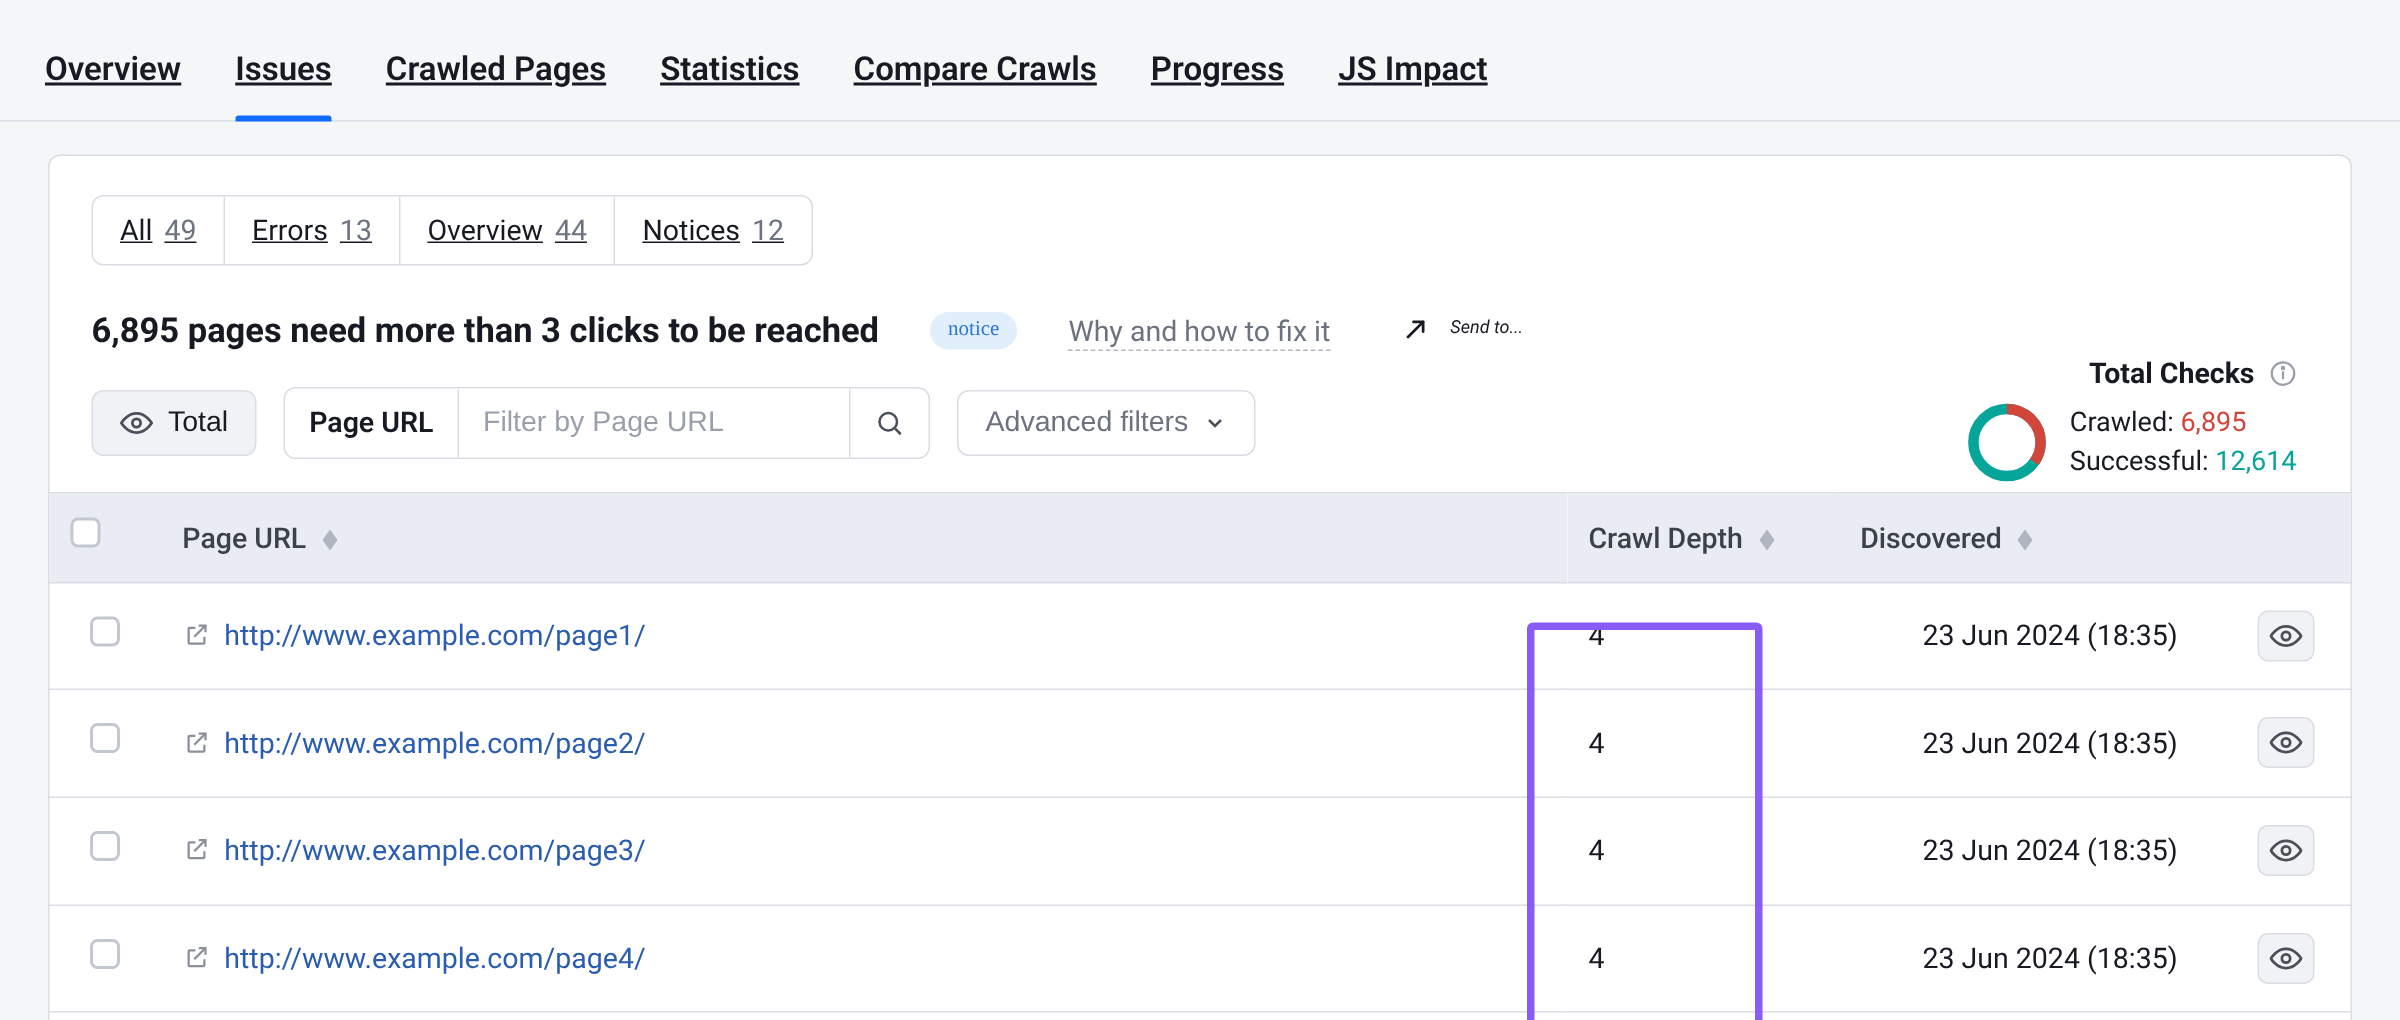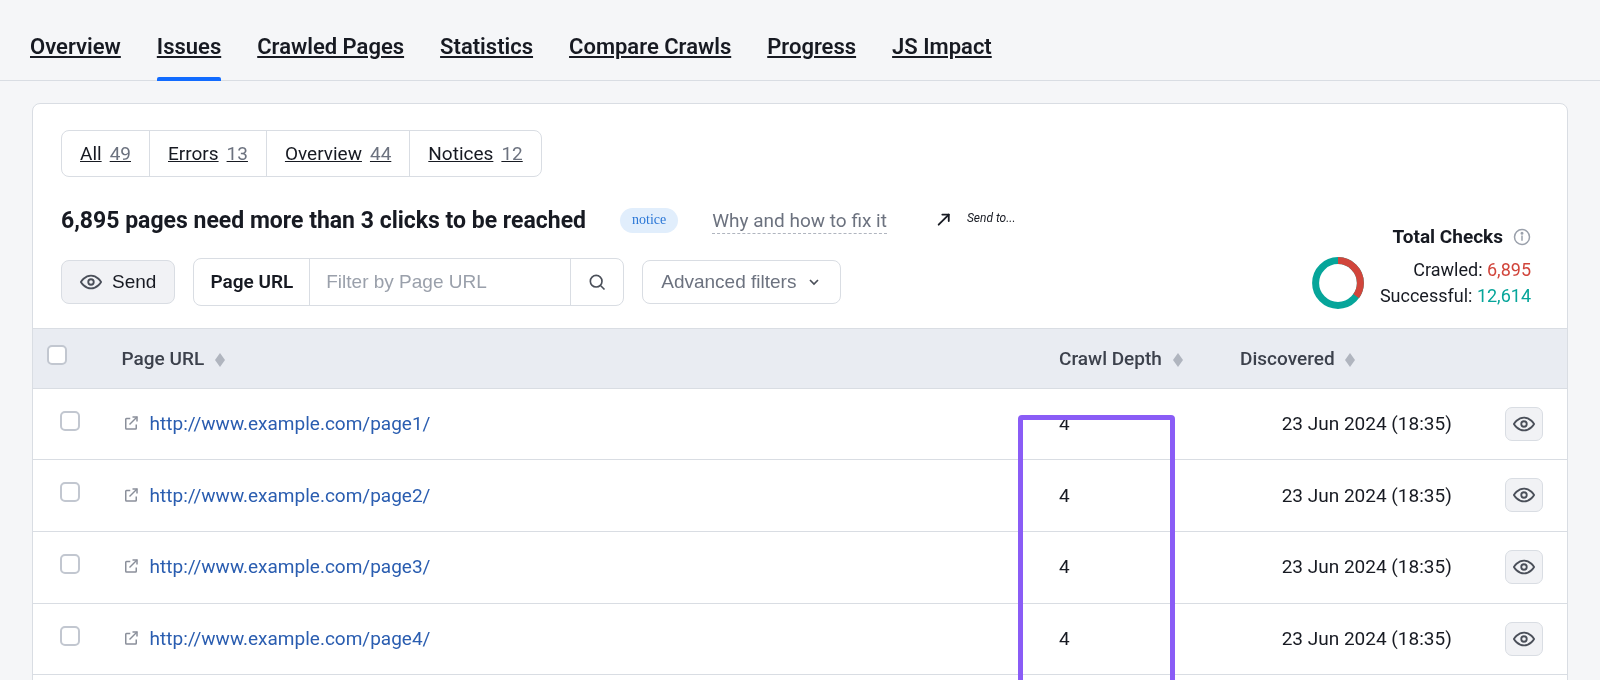--- a/index.html
+++ b/index.html
@@ -146,22 +146,22 @@
     color:var(--txt);
   }
   .input-combo input::placeholder{color:#9aa0ab}
   .input-combo .search{
     padding:10px 16px;border-left:1px solid var(--border);
     display:flex;align-items:center;cursor:pointer;
   }
 
   .total-checks{
     position:absolute;
-    right:36px;top:120px;
-    text-align:right;
+    right:36px;top:132px;
+    text-align:left;
     font-size:19px;
   }
   .total-checks .ttl{
     font-weight:700;font-size:19px;
     display:flex;align-items:center;gap:10px;
     justify-content:flex-end;
     margin-bottom:6px;
   }
   .total-checks .row{
     display:flex;align-items:center;gap:14px;
@@ -278,21 +278,21 @@
         <span>Send to...</span>
       </span>
     </div>
 
     <div class="controls">
       <button class="btn grey">
         <svg width="22" height="22" viewBox="0 0 24 24" fill="none" stroke="#4a4f59" stroke-width="2">
             <path d="M1 12s4-7 11-7 11 7 11 7-4 7-11 7S1 12 1 12z"></path>
             <circle cx="12" cy="12" r="3"></circle>
           </svg>
-        <span>Send</span>
+        <span>Total</span>
       </button>
 
       <div class="input-combo">
         <div class="seg">Page URL</div>
         <input type="text" placeholder="Filter by Page URL" style="">
         <div class="search">
           <svg width="20" height="20" viewBox="0 0 24 24" fill="none" stroke="#4a4f59" stroke-width="2">
               <circle cx="11" cy="11" r="7"></circle>
               <line x1="21" y1="21" x2="16.5" y2="16.5"></line>
             </svg>

